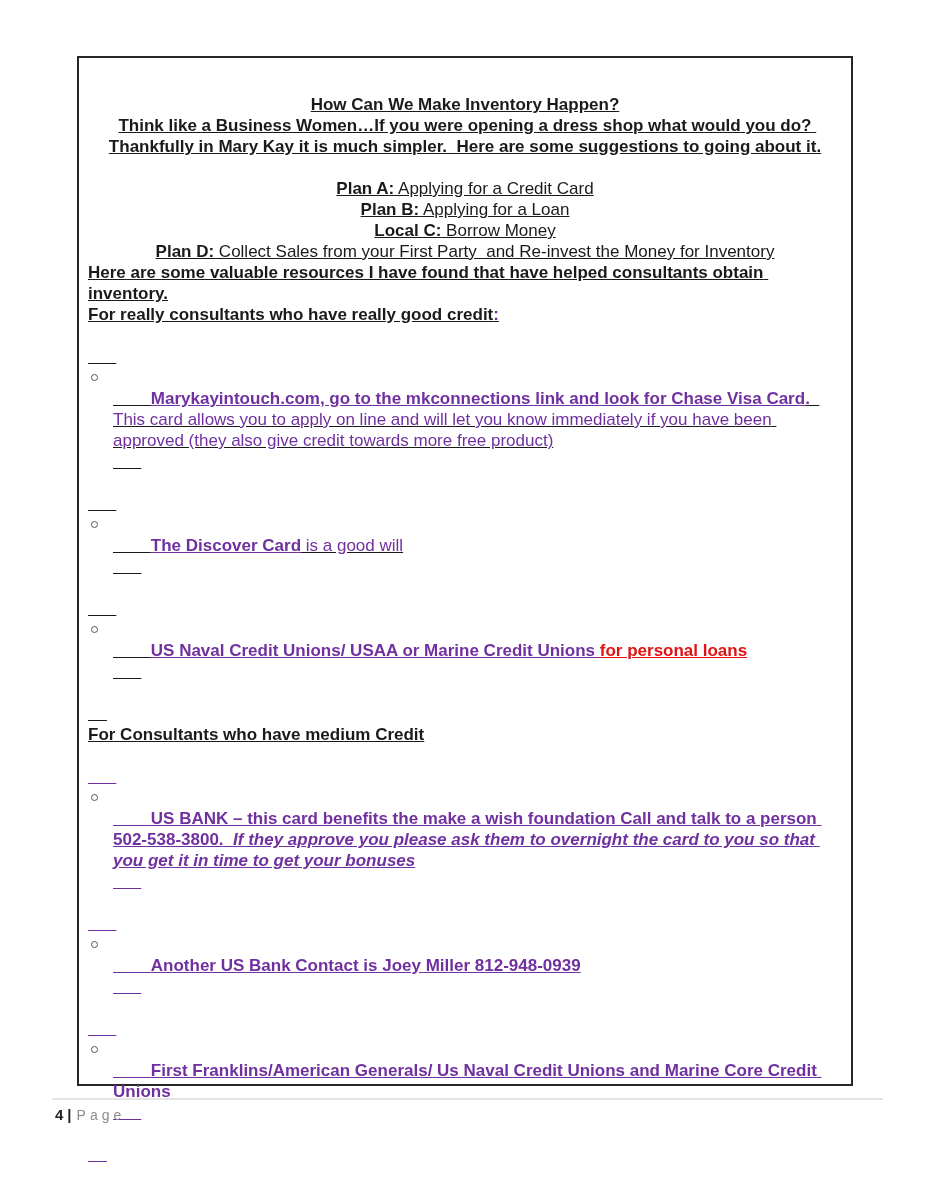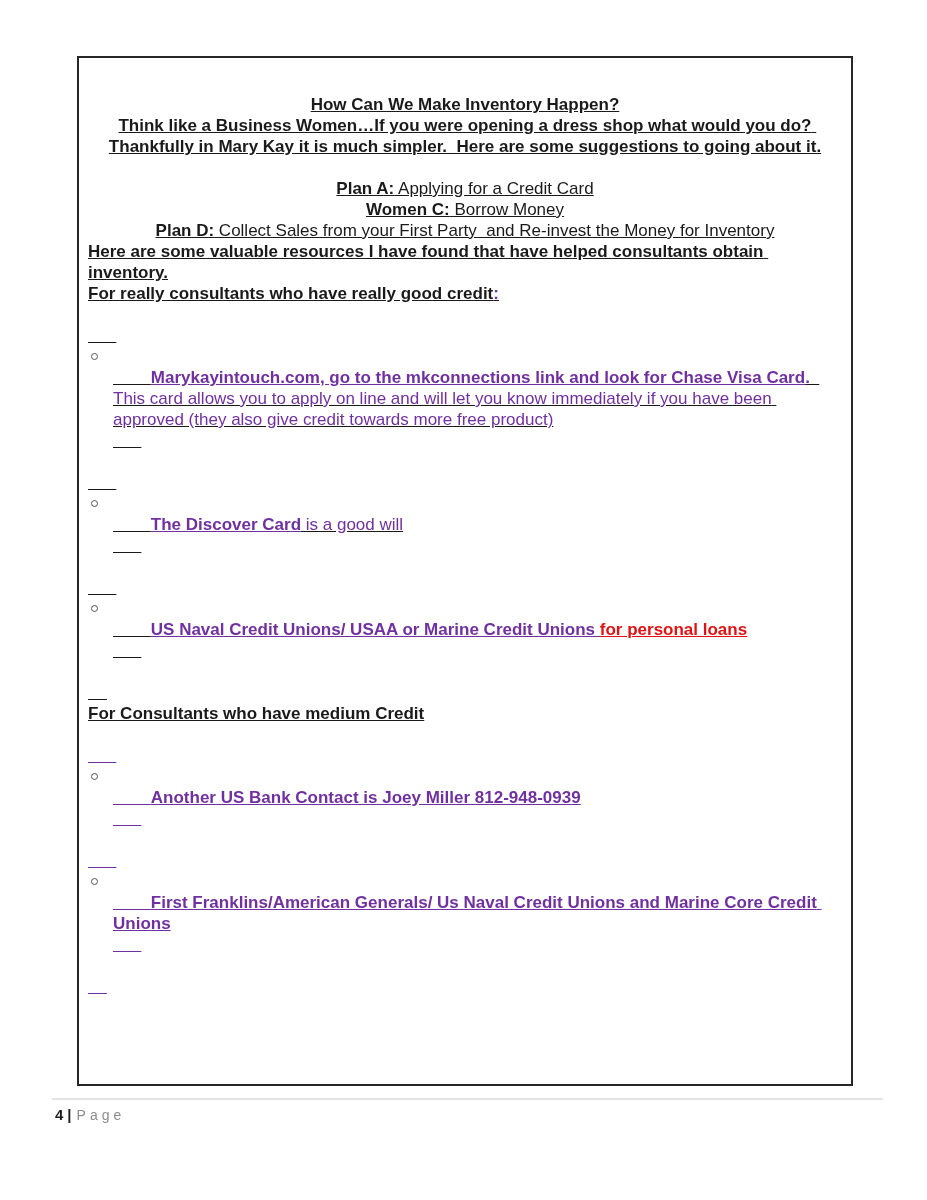--- a/index.html
+++ b/index.html
@@ -69,21 +69,22 @@
 
 <div class="page">
   <div class="doc-box">
 
     <p class="center b u title">How Can We Make Inventory Happen?</p>
 
     <p class="center b">Think like a Business Women…If you were opening a dress shop what would you do? Thankfully in Mary Kay it is much simpler.  Here are some suggestions to going about it.</p>
 
     <div class="plans center">
       <p><span class="b">Plan A:</span><span> Applying for a Credit Card</span></p>
-      <p><span class="b">Women C:</span><span> Borrow Money</span></p>
+      <p><span class="b">Plan B:</span><span> Applying for a Loan</span></p>
+      <p><span class="b">Local C:</span><span> Borrow Money</span></p>
       <p><span class="b">Plan D:</span><span> Collect Sales from your First Party  and Re-invest the Money for Inventory</span></p>
     </div>
 
     <p class="b resources">Here are some valuable resources I have found that have helped consultants obtain inventory.</p>
 
     <p class="b sec-heading"><span>For really consultants who have really good credit</span><span class="purple">:</span></p>
 
     <ul class="bullets list-1">
       <li>
         <span class="purple b u">Marykayintouch.com, go to the mkconnections link and look for Chase Visa Card</span><span class="purple b">.  </span><span class="purple">This card allows you to apply on line and will let you know immediately if you have been approved (they also give credit towards more free product)</span>
@@ -93,20 +94,23 @@
       </li>
       <li>
         <span class="purple b u">US Naval Credit Unions/ USAA or Marine Credit Unions </span><span class="red b u">for personal loans</span>
       </li>
     </ul>
 
     <p class="b sec-heading">For Consultants who have medium Credit</p>
 
     <ul class="bullets list-2 purple b">
       <li>
+        <span>US BANK – this card benefits the make a wish foundation Call and talk to a person 502-538-3800.</span><span class="i">  If they approve you please ask them to overnight the card to you so that you get it in time to get your bonuses</span>
+      </li>
+      <li>
         <span>Another US Bank Contact is Joey Miller 812-948-0939</span>
       </li>
       <li>
         <span>First Franklins/American Generals/ Us Naval Credit Unions and Marine Core Credit Unions</span>
       </li>
     </ul>
 
   </div>
 
   <div class="footer-rule"></div>

